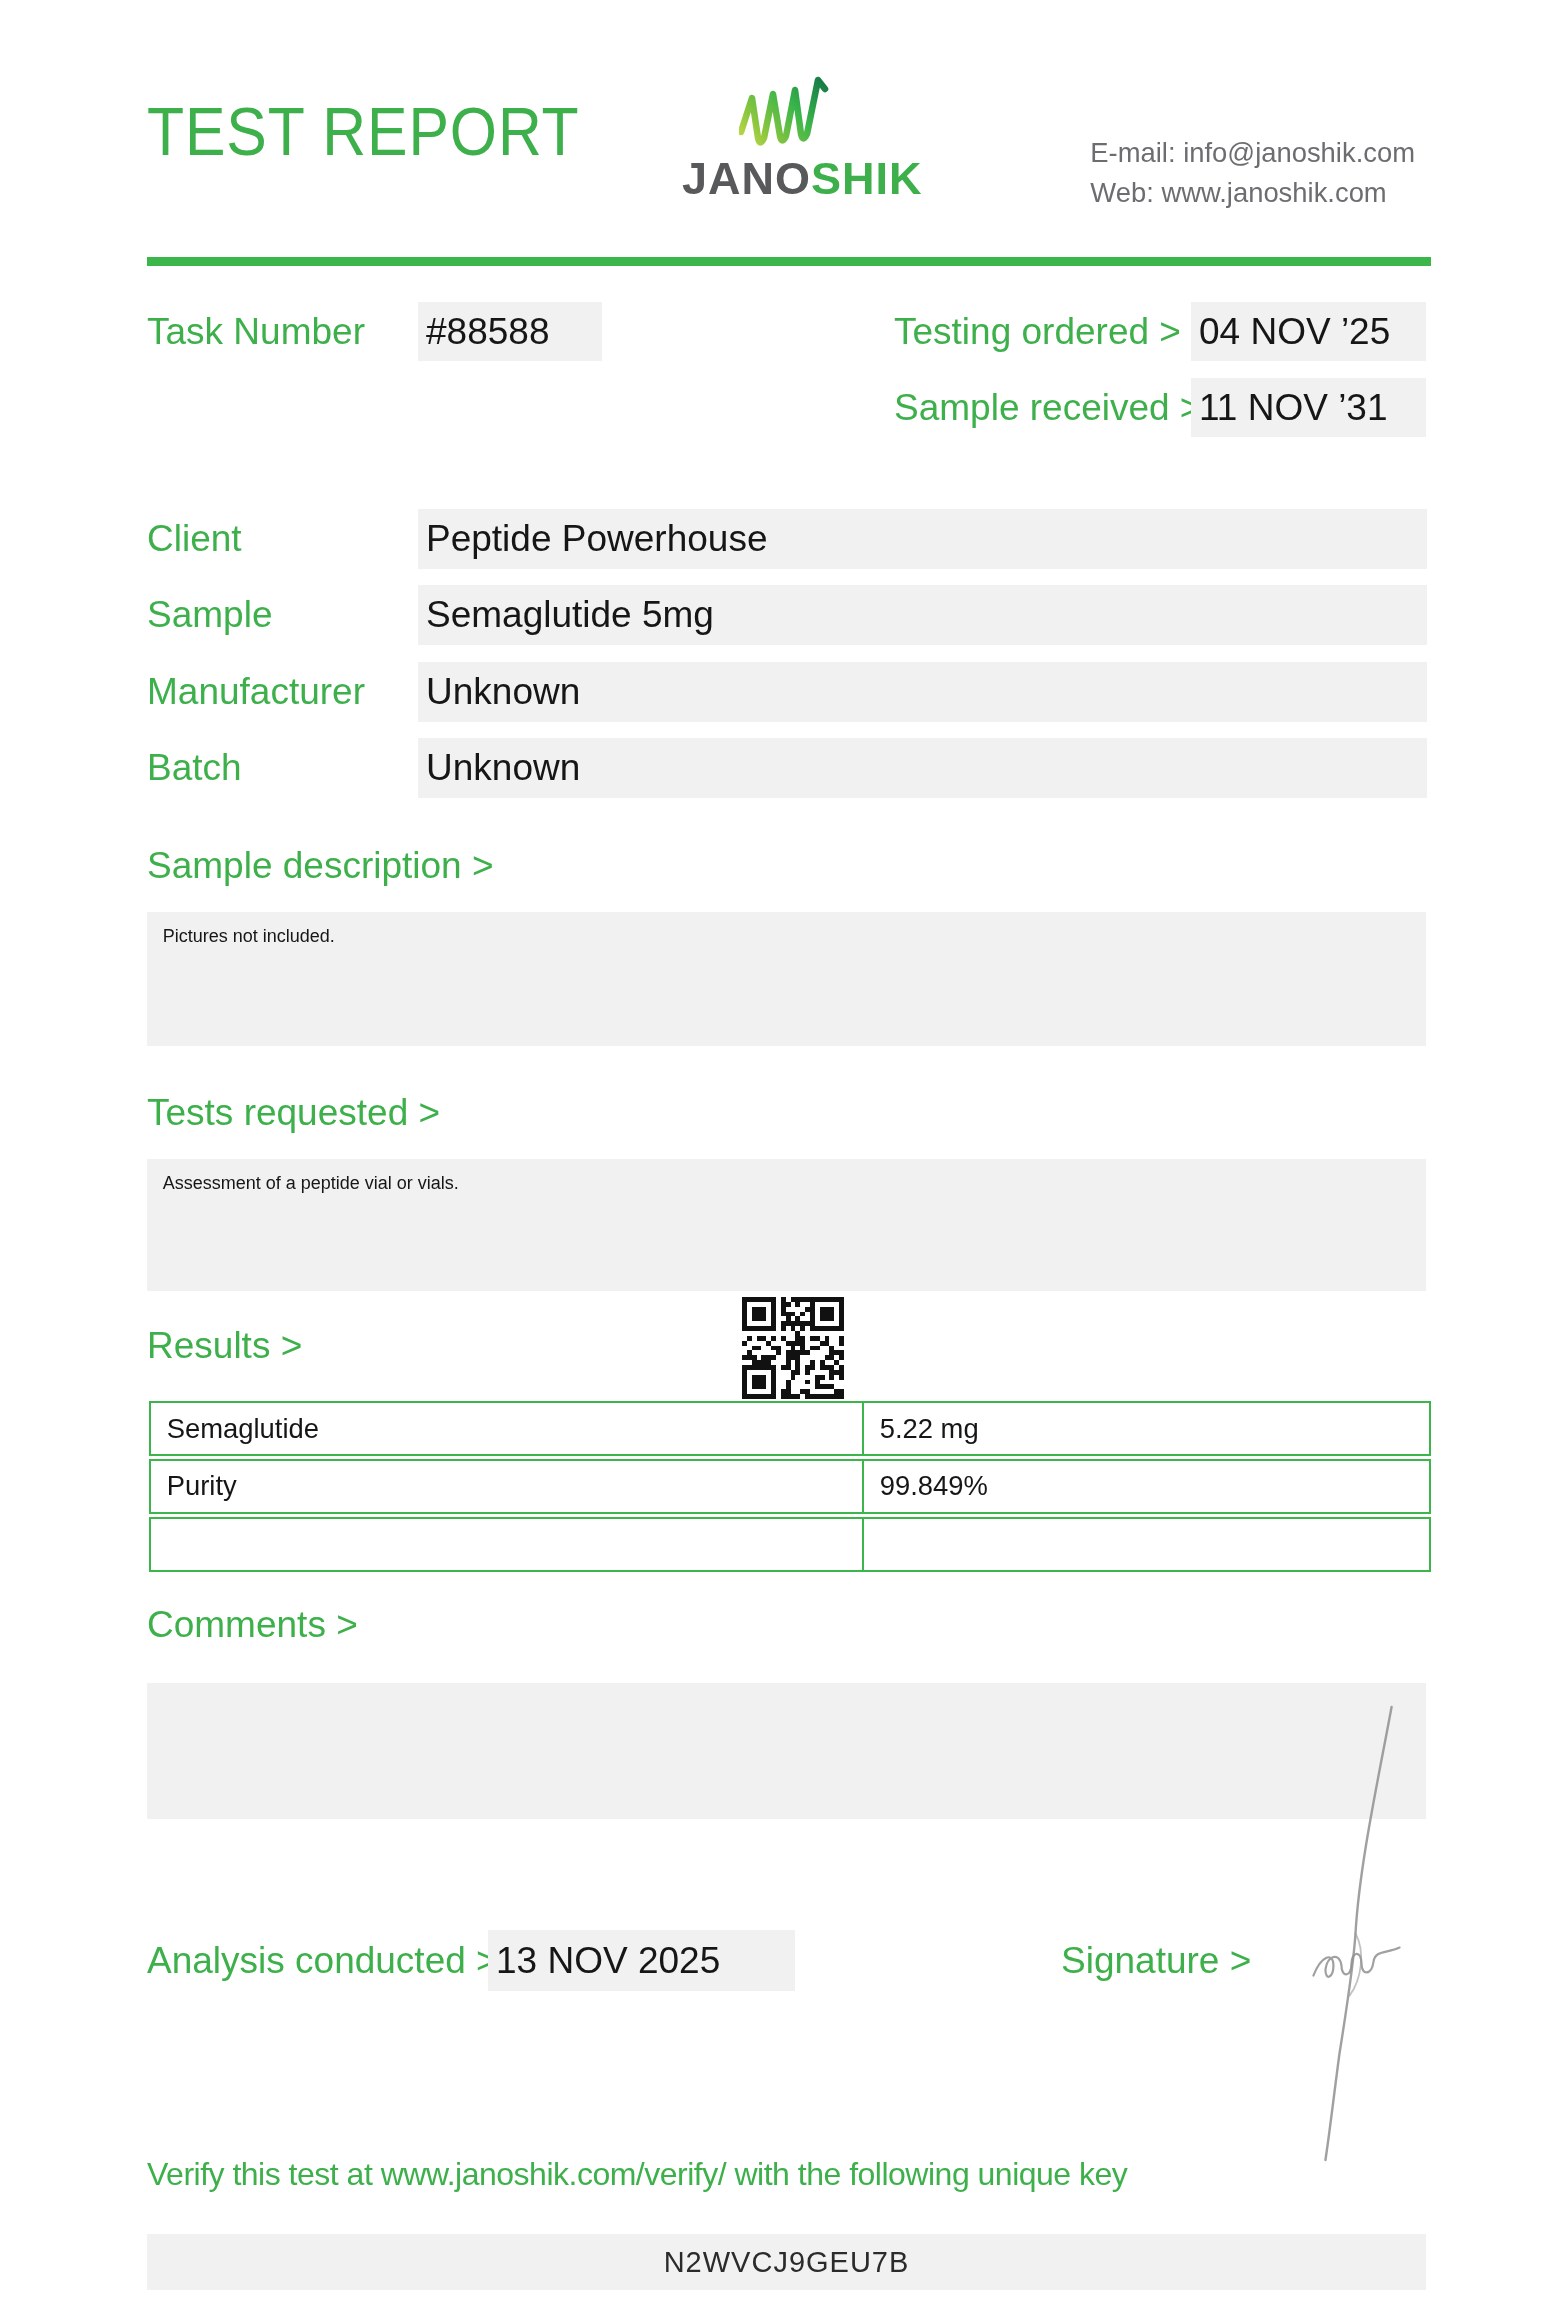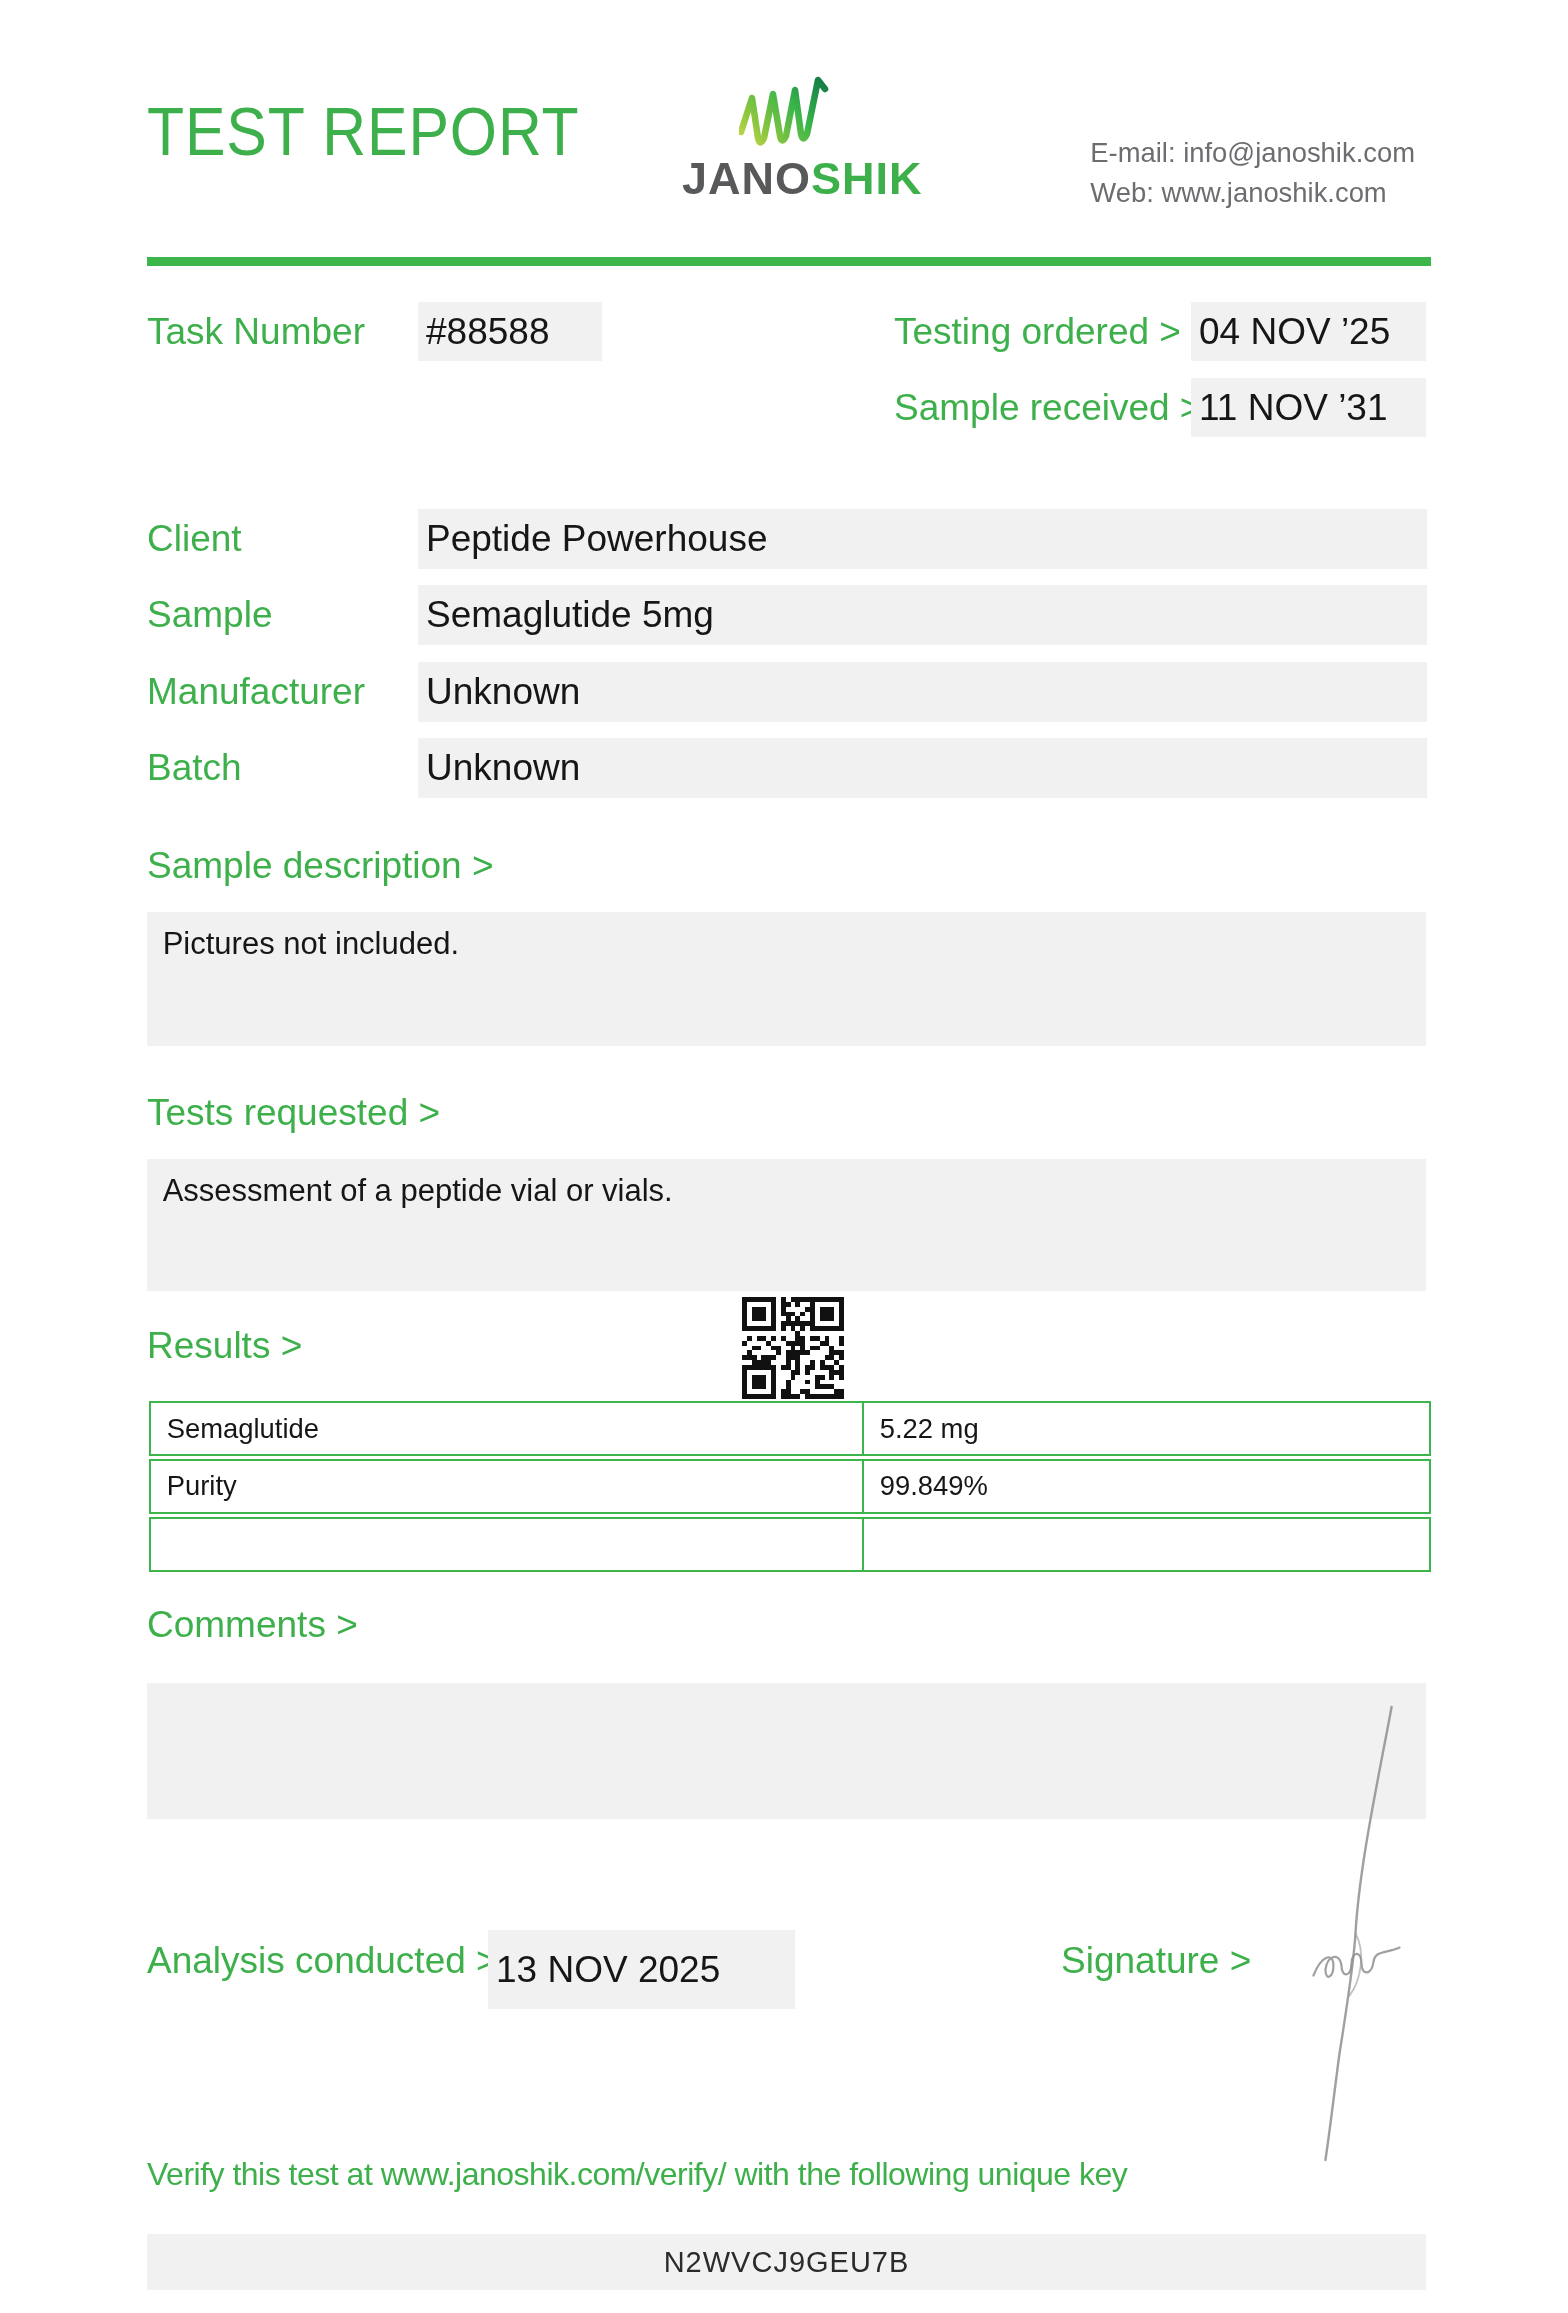--- a/index.html
+++ b/index.html
@@ -41,40 +41,40 @@
   .ordered-box{left:1191px;top:302px;width:235px;height:59px;}
   .received-label{left:894px;top:378px;height:59px;}
   .received-box{left:1191px;top:378px;width:235px;height:59px;}
 
   .info-label{left:147px;height:60px;}
   .info-box{left:418px;width:1009px;height:60px;}
   .r0{top:509px;} .r1{top:585px;} .r2{top:662px;} .r3{top:738px;}
 
   .section-label{color:var(--green);font-size:37px;white-space:nowrap;left:147px;}
   .bigbox{left:147px;width:1279px;background:var(--box-gray);
-          padding:13.7px 15.7px;font-size:31px;color:var(--text-dark);}
+          padding:13.7px 15.7px;font-size:18px;color:var(--text-dark);}
 
   .desc-label{top:845px;}
   .desc-box{top:912px;height:134px;}
   .tests-label{top:1092px;}
   .tests-box{top:1159px;height:132px;}
   .results-label{top:1325px;}
   .comments-label{top:1604px;}
   .comments-box{top:1683px;height:136px;}
 
   .qr{left:742px;top:1297px;width:102px;height:102px;}
 
   .rtable{left:149px;top:1401px;width:1282px;}
   .rrow{display:flex;border:2.9px solid var(--border-green);height:55px;margin-bottom:2.9px;background:#fff;}
   .rcell{display:flex;align-items:center;padding-left:15.7px;font-size:27.4px;color:var(--text-dark);white-space:nowrap;}
   .rcell.c1{width:713px;border-right:2.9px solid var(--border-green);}
   .rcell.c2{flex:1;}
 
   .analysis-label{left:147px;top:1930px;height:61px;}
-  .analysis-box{left:488px;top:1930px;width:307px;height:79px;}
+  .analysis-box{left:488px;top:1930px;width:307px;height:61px;}
   .signature-label{left:1061px;top:1930px;height:61px;}
   .signature{left:1292px;top:1703px;}
 
   .verify-text{left:147px;top:2156px;width:1284px;color:var(--green);font-size:32px;
                letter-spacing:-0.5px;white-space:nowrap;}
   .key-box{left:147px;top:2234px;width:1279px;height:56px;background:var(--box-gray);
            display:flex;align-items:center;justify-content:center;
            font-size:29px;color:#2b2b2b;letter-spacing:1px;}
 </style>
 </head>

